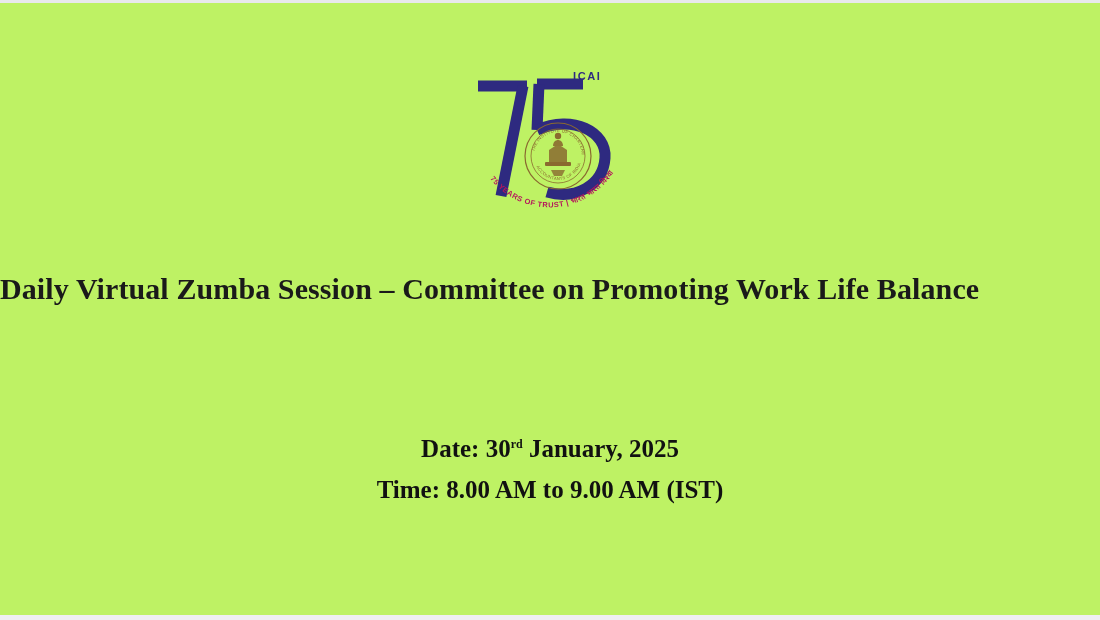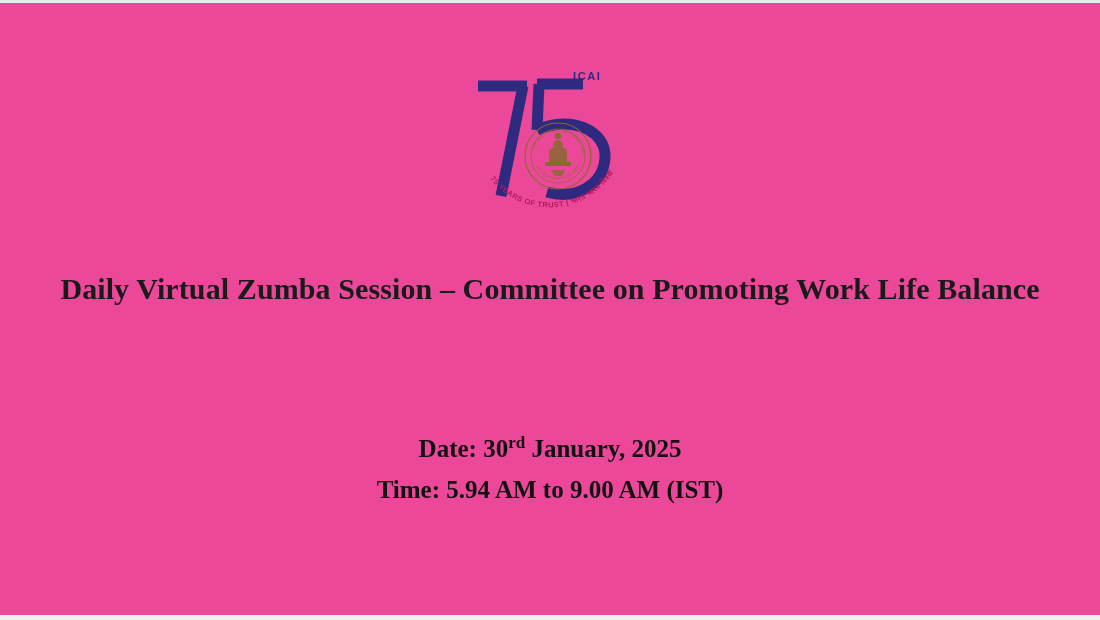--- a/index.html
+++ b/index.html
@@ -10,21 +10,21 @@
   body {
     width: 1100px;
     height: 620px;
     overflow: hidden;
     font-family: "Liberation Serif", serif;
   }
   .slide {
     position: relative;
     width: 1100px;
     height: 620px;
-    background: #ec4899;
+    background: #bef264;
     box-sizing: border-box;
     overflow: hidden;
   }
   
   .edge-top {
     position: absolute;
     top: 0; left: 0;
     width: 1100px; height: 3px;
     background: #e9e9ec;
   }
@@ -45,21 +45,20 @@
     height: 160px;
   }
   .logo-wrap svg { display: block; }
 
   
   .title {
     position: absolute;
     top: 272px;
     left: 0;
     width: 1100px;
-    text-align: center;
     font-size: 30px;
     font-weight: bold;
     color: #1a1a1a;
     letter-spacing: 0.1px;
     font-family: "Liberation Serif", serif;
   }
 
   
   .details {
     position: absolute;
@@ -69,21 +68,21 @@
     text-align: center;
     color: #111;
   }
   .detail-line {
     font-size: 25px;
     font-weight: bold;
     line-height: 41px;
     font-family: "Liberation Serif", serif;
   }
   .sup {
-    font-size: 17px;
+    font-size: 12px;
     vertical-align: super;
     line-height: 0;
   }
 </style>
 </head>
 <body>
 
 <div class="slide">
 
   <div class="edge-top"></div>
@@ -131,17 +130,17 @@
       <text font-family="'Liberation Sans', sans-serif" font-size="7.4" fill="#b5175c" letter-spacing="0.5" font-weight="bold">
         <textPath href="#tagpath" startOffset="16%">75 YEARS OF TRUST | भारत भारत विश्वास की</textPath>
       </text>
     </svg>
   </div>
 
   <div class="title">Daily Virtual  Zumba Session – Committee on Promoting Work Life Balance</div>
 
   <div class="details">
     <div class="detail-line"><span>Date: 30</span><span class="sup">rd</span><span> January, 2025</span></div>
-    <div class="detail-line">Time: 5.94 AM to 9.00 AM (IST)</div>
+    <div class="detail-line">Time: 8.00 AM to 9.00 AM (IST)</div>
   </div>
 
   <div class="edge-bottom"></div>
 </div>
 
 </body></html>

